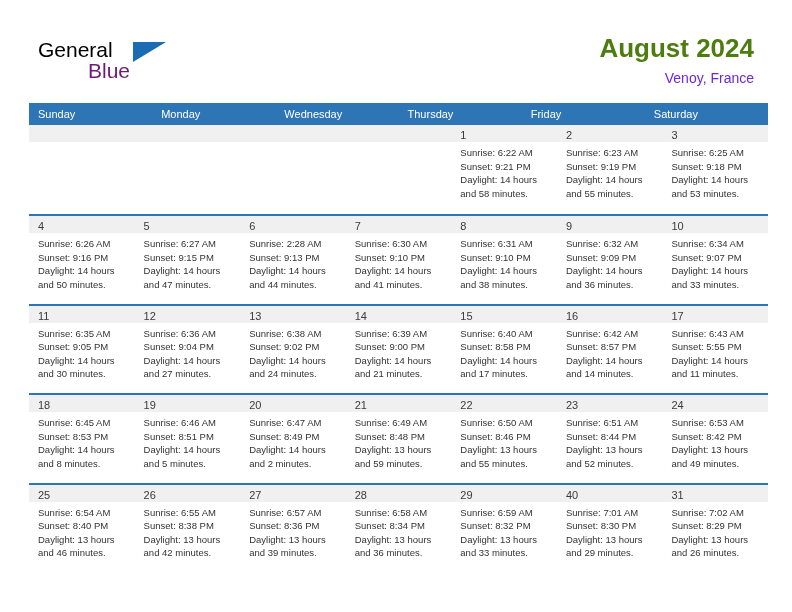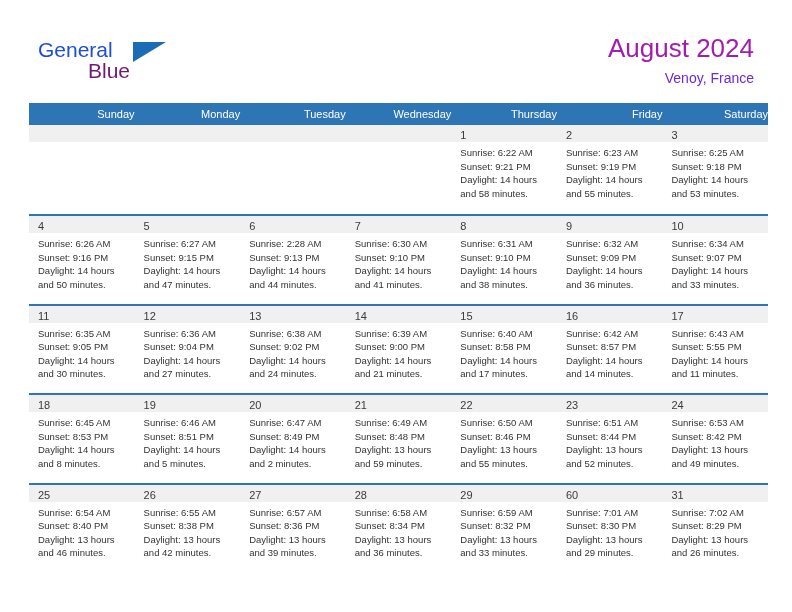--- a/index.html
+++ b/index.html
@@ -28,21 +28,21 @@
     position: absolute;
     left: 38px;
     top: 38px;
     width: 180px;
     height: 52px;
   }
   .logo-general {
     position: absolute;
     left: 0; top: 0;
     font-size: 21px;
-    color: #1d4ed8;
+    color: #000000;
     letter-spacing: 0px;
     line-height: 24px;
     font-weight: 400;
   }
   .logo-blue {
     position: absolute;
     left: 50px; top: 21px;
     font-size: 21px;
     color: #701a75;
     line-height: 24px;
@@ -58,22 +58,22 @@
     border-bottom: 20px solid transparent;
   }
   .title-block {
     position: absolute;
     right: 38px;
     top: 32px;
     text-align: right;
   }
   .cal-title {
     font-size: 26px;
-    color: #a21caf;
-    font-weight: 400;
+    color: #4d7c0f;
+    font-weight: 700;
     line-height: 32px;
     white-space: nowrap;
   }
   .cal-sub {
     font-size: 14px;
     color: #6d28d9;
     font-weight: 400;
     line-height: 20px;
     margin-top: 4px;
     white-space: nowrap;
@@ -92,21 +92,20 @@
     background: #2e75b6;
     height: 22px;
   }
   .dow {
     flex: 1 1 0;
     color: #ffffff;
     font-size: 11px;
     line-height: 22px;
     padding-left: 9px;
     white-space: nowrap;
-    text-align: right;
   }
 
   .week {
     display: flex;
     width: 100%;
     height: 89.4px;
     border-top: 2px solid #2e75b6;
   }
   .week:first-of-type { border-top: none; }
 
@@ -155,21 +154,20 @@
       <div class="cal-sub">Venoy, France</div>
     </div>
 
   </div>
 
   <div class="cal">
 
     <div class="dow-row">
       <div class="dow">Sunday</div>
       <div class="dow">Monday</div>
-      <div class="dow">Tuesday</div>
       <div class="dow">Wednesday</div>
       <div class="dow">Thursday</div>
       <div class="dow">Friday</div>
       <div class="dow">Saturday</div>
     </div>
 
     <div id="weeks-container">
         <div class="week">
           <div class="cell empty">
             <div class="daynum-band"><span class="daynum"></span></div>
@@ -446,21 +444,21 @@
           <div class="cell">
             <div class="daynum-band"><span class="daynum">29</span></div>
             <div class="cell-body">
               <div>Sunrise: 6:59 AM</div>
               <div>Sunset: 8:32 PM</div>
               <div>Daylight: 13 hours</div>
               <div>and 33 minutes.</div>
             </div>
           </div>
           <div class="cell">
-            <div class="daynum-band"><span class="daynum">60</span></div>
+            <div class="daynum-band"><span class="daynum">40</span></div>
             <div class="cell-body">
               <div>Sunrise: 7:01 AM</div>
               <div>Sunset: 8:30 PM</div>
               <div>Daylight: 13 hours</div>
               <div>and 29 minutes.</div>
             </div>
           </div>
           <div class="cell">
             <div class="daynum-band"><span class="daynum">31</span></div>
             <div class="cell-body">

